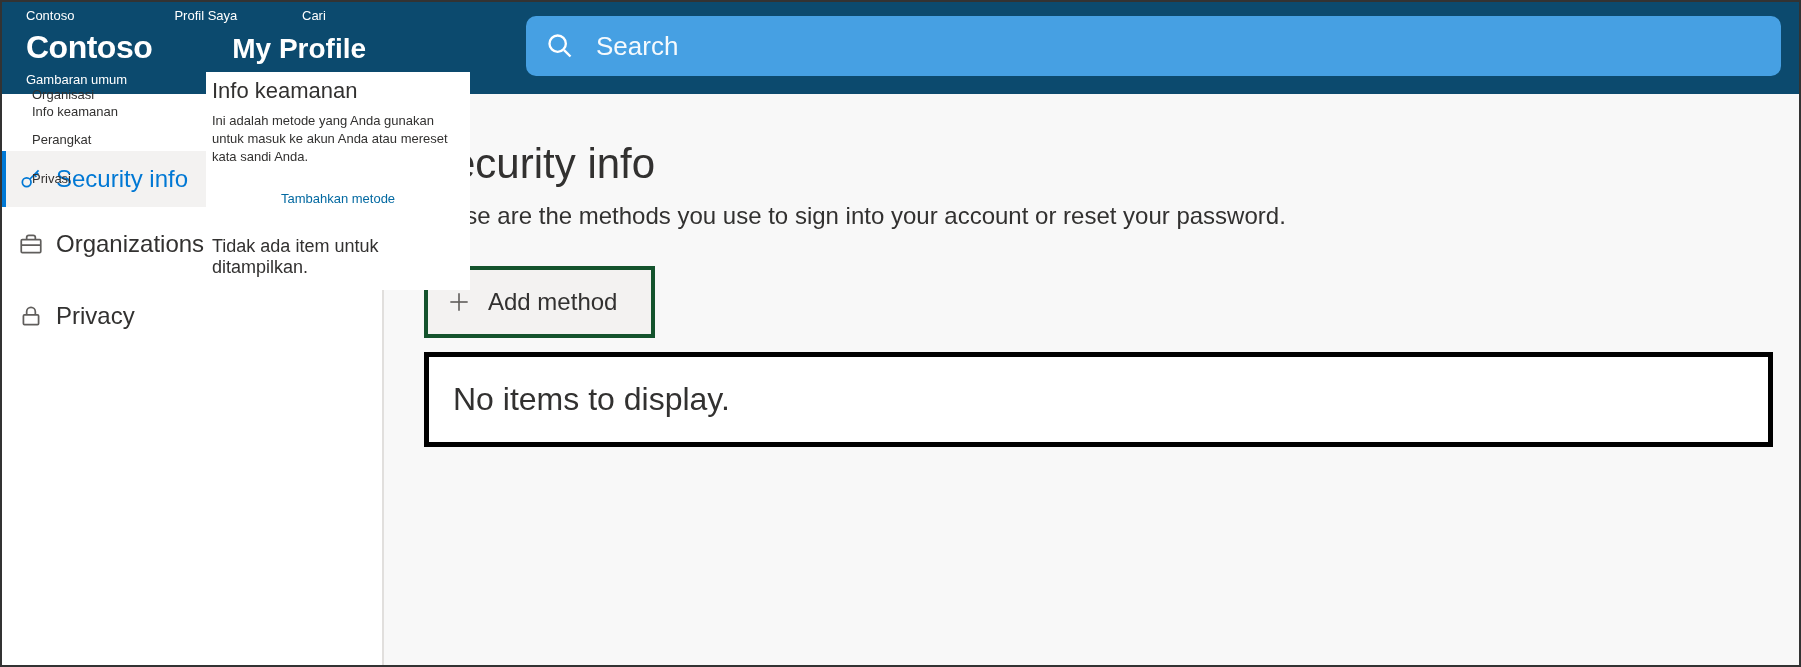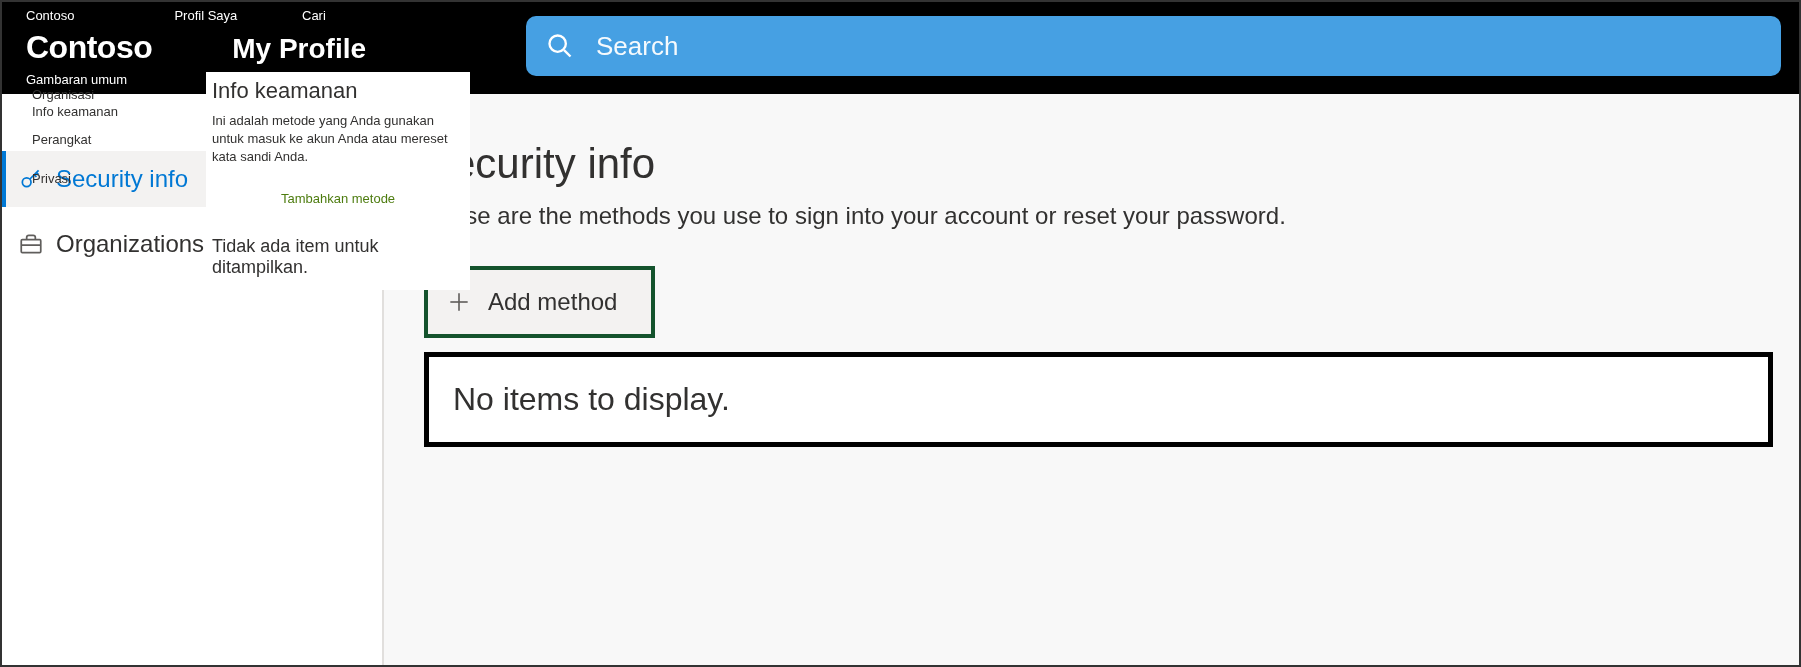--- a/index.html
+++ b/index.html
@@ -9,21 +9,21 @@
       color: #323130;
       width: 1801px;
       height: 667px;
       border: 2px solid #333;
       overflow: hidden;
       position: relative;
     }
 
     
     .header {
-      background: #000000;
+      background: #0c4a6e;
       color: #ffffff;
       height: 92px;
       position: relative;
       display: flex;
       align-items: flex-start;
     }
     .header-left {
       padding: 6px 0 0 24px;
       width: 380px;
       position: relative;
@@ -157,21 +157,21 @@
       padding-bottom: 2px;
     }
     .overlay-desc {
       font-size: 13px;
       color: #323130;
       line-height: 1.4;
       margin-top: 6px;
     }
     .overlay-addlabel {
       font-size: 13px;
-      color: #4d7c0f;
+      color: #0369a1;
       text-align: center;
       margin-top: 24px;
     }
     .overlay-noitems {
       font-size: 18px;
       color: #323130;
       margin-top: 30px;
     }
 
     
@@ -287,20 +287,29 @@
       <span class="nav-icon">
         <svg viewBox="0 0 24 24" fill="none" stroke="#605e5c" stroke-width="1.6">
           <rect x="3" y="8" width="18" height="12" rx="1"></rect>
           <path d="M8 8V6a2 2 0 012-2h4a2 2 0 012 2v2M3 13h18"></path>
         </svg>
       </span>
       <span>Organizations</span>
     </div>
 
 
+    <div class="nav-item" style="margin-top:16px;">
+      <span class="nav-icon">
+        <svg viewBox="0 0 24 24" fill="none" stroke="#605e5c" stroke-width="1.6">
+          <rect x="5" y="11" width="14" height="9" rx="1"></rect>
+          <path d="M8 11V8a4 4 0 018 0v3"></path>
+        </svg>
+      </span>
+      <span>Privacy</span>
+    </div>
   </nav>
 
   <main class="main">
     <h1 class="page-title">Security info</h1>
     <p class="page-sub">These are the methods you use to sign into your account or reset your password.</p>
 
     <div class="add-method-wrap">
       <button class="add-method-btn">
         <svg class="plus-icon" viewBox="0 0 24 24">
           <line x1="12" y1="4" x2="12" y2="20"></line>

